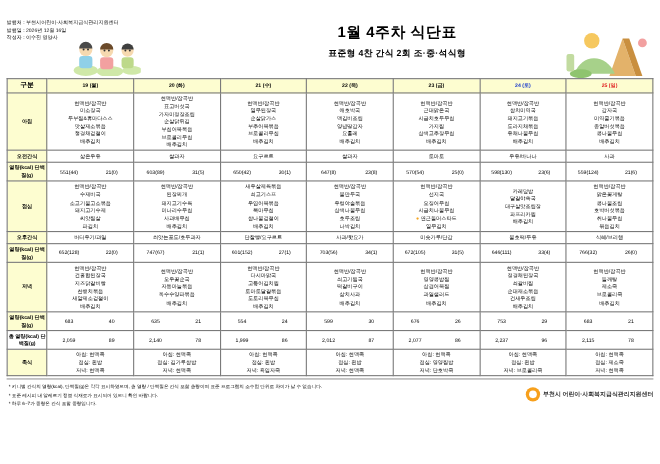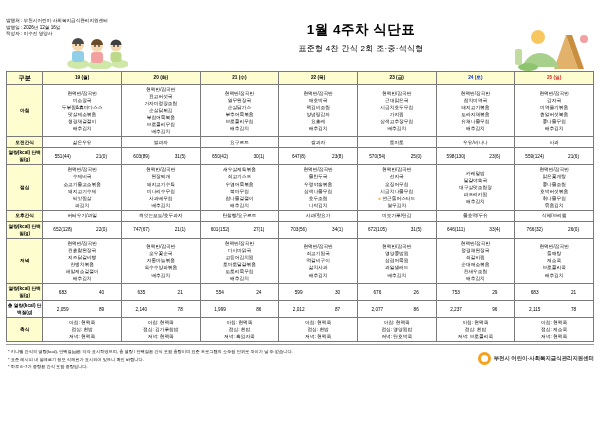--- a/index.html
+++ b/index.html
@@ -13,21 +13,21 @@
     overflow:hidden;
   }
   .page { position:relative; width:600px; height:422px; padding:4px 6px 0 6px;margin-top:13px; }
 
   
   .hdr { display:flex; align-items:flex-start; position:relative; height:54px; }
   .hdr-left { width:122px; font-size:4.6px; line-height:1.45; padding-top:1px; }
   .hdr-left .ln { white-space:nowrap; }
   .hdr-center { flex:1; text-align:center; padding-top:4px; }
   .hdr-title { font-size:13.5px; font-weight:bold; letter-spacing:0.5px; }
-  .hdr-sub { font-size:8px; font-weight:normal; margin-top:4px; letter-spacing:0.3px; }
+  .hdr-sub { font-size:8px; font-weight:bold; margin-top:4px; letter-spacing:0.3px; }
 
   
   .deco { position:absolute; }
   .deco-left { left:60px; top:16px; width:62px; height:36px; }
   .deco-right { right:2px; top:10px; width:78px; height:44px; }
 
   
   table.menu { width:588px; border-collapse:collapse; table-layout:fixed; }
   table.menu td, table.menu th {
     border:0.6px solid #7a7a7a;

